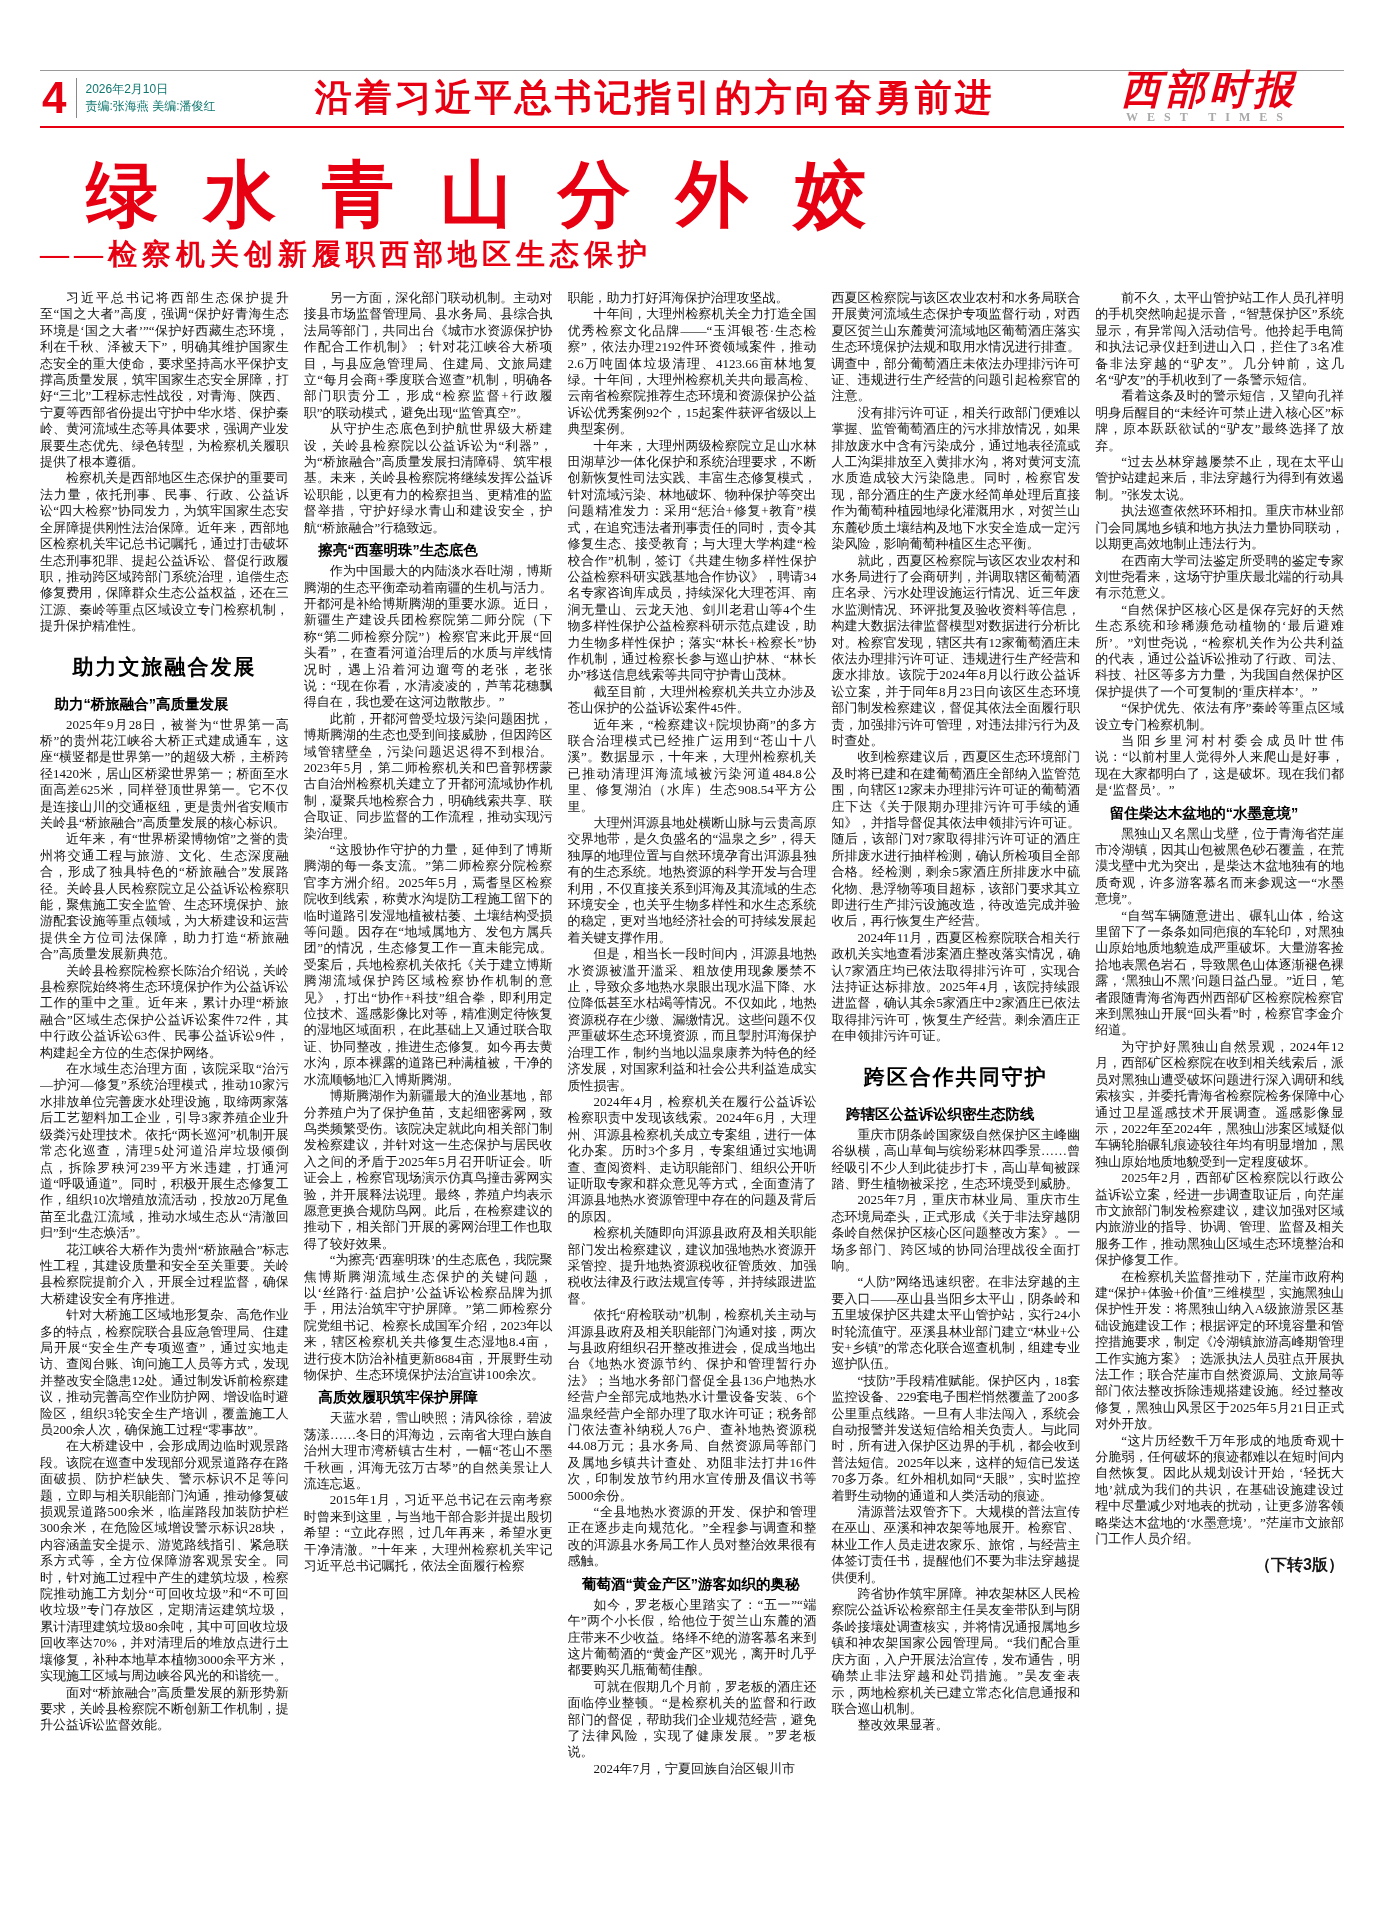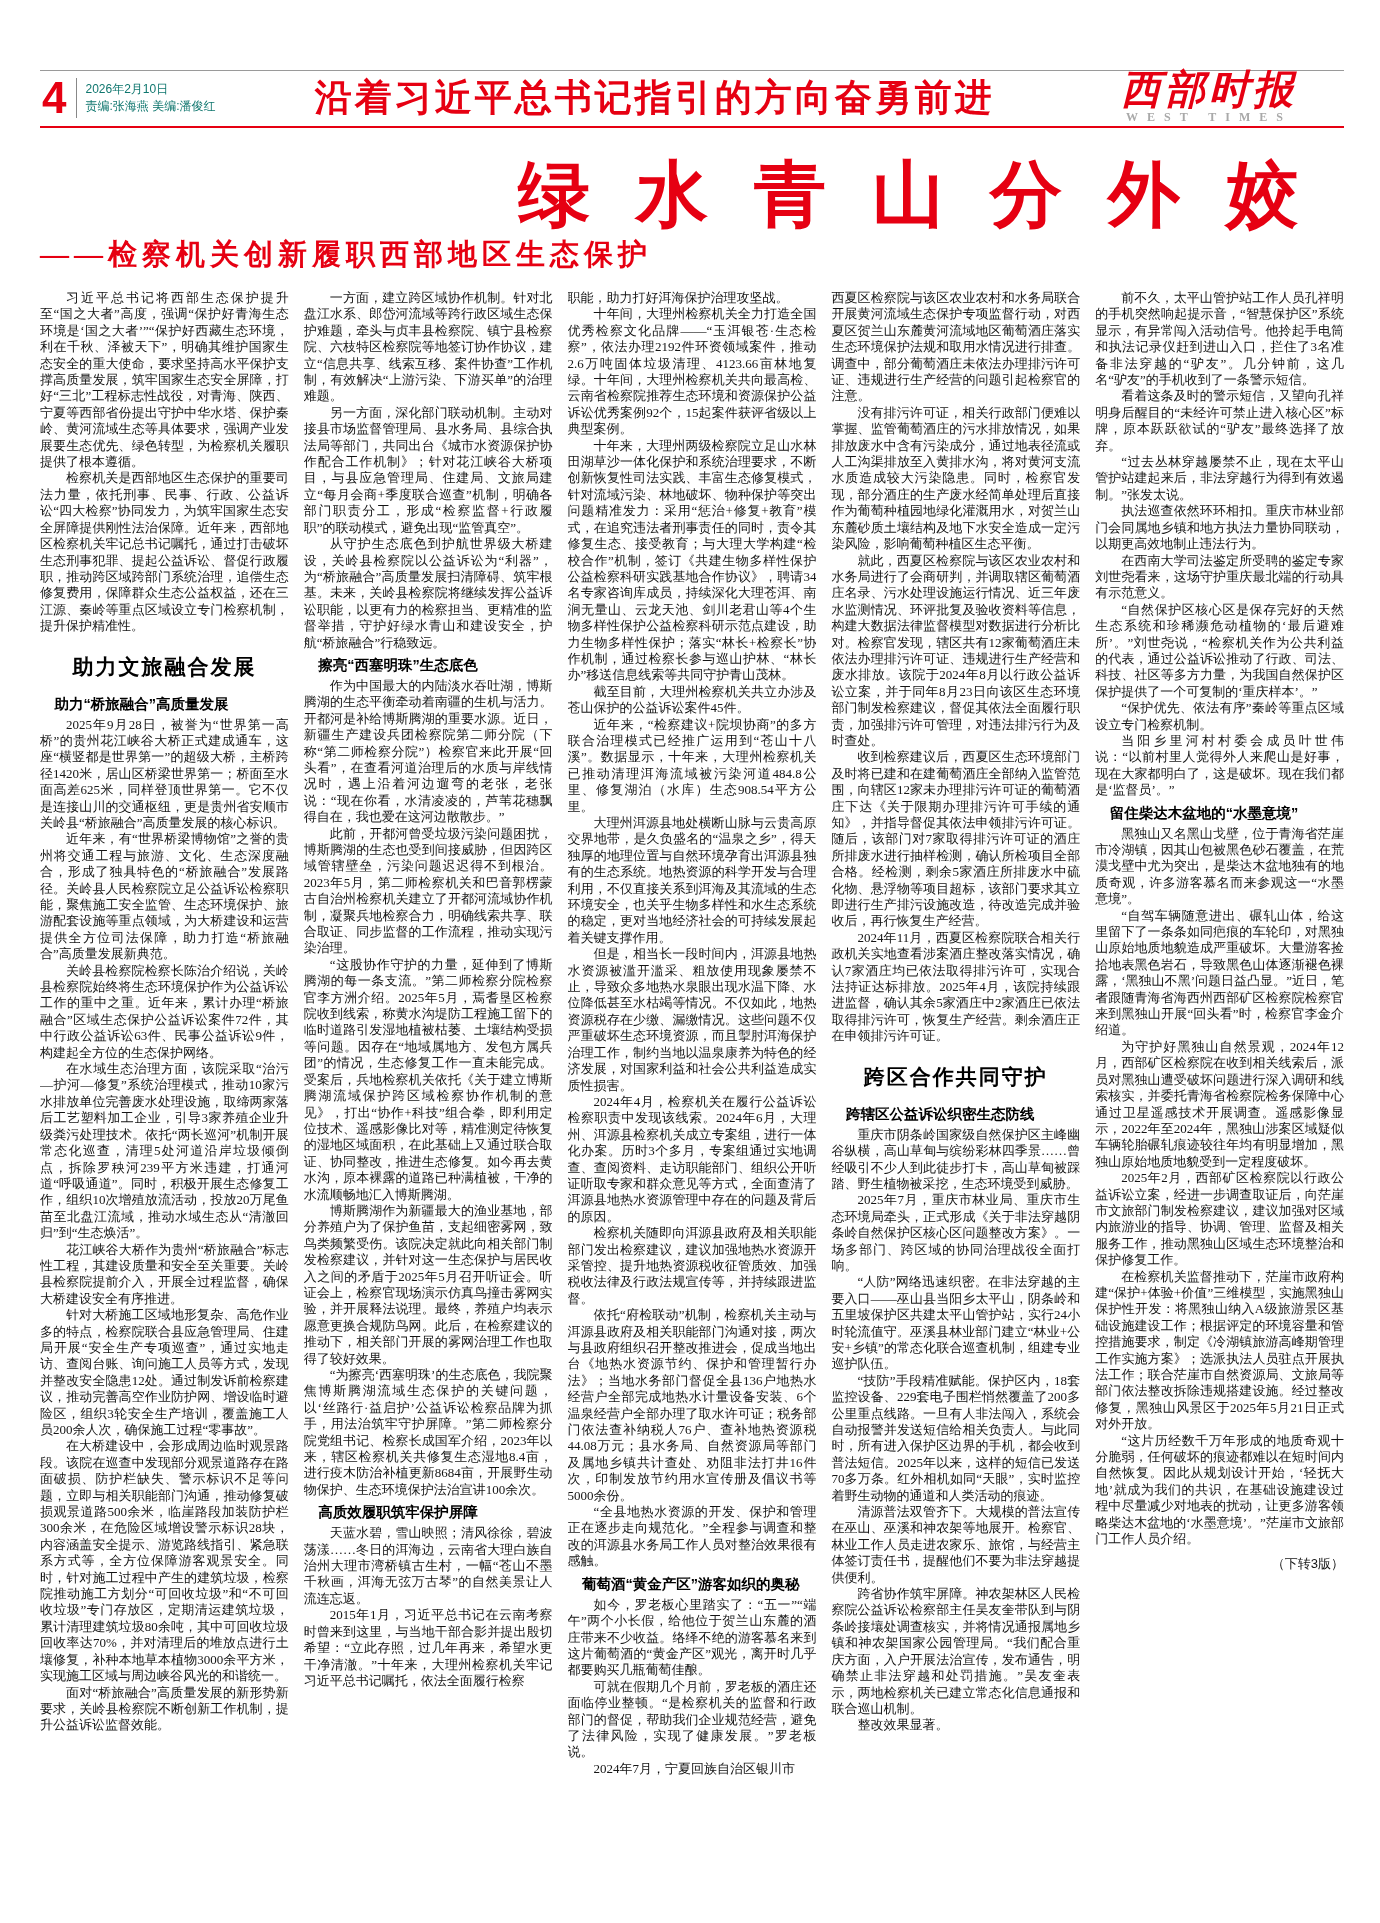--- a/index.html
+++ b/index.html
@@ -38,21 +38,21 @@
     color:#e60012;font-weight:bold;font-style:italic;
     font-size:40px;line-height:38px;letter-spacing:4px;
     font-family:"Liberation Serif","DejaVu Serif",serif;
   }
   .mh-en{
     color:#a9a9a9;font-weight:bold;font-size:12px;letter-spacing:9px;
     font-family:"Liberation Serif","DejaVu Serif",serif;margin-top:1px;
   }
   
   .headline{
-    margin:26px 0 2px 0;text-align:right;
+    margin:26px 0 2px 0;text-align:left;
     font-family:"Liberation Sans","DejaVu Sans",sans-serif;
     font-weight:900;color:#e60012;font-size:72px;line-height:80px;
     letter-spacing:46px;text-indent:46px;white-space:nowrap;
   }
   .subtitle{
     text-align:left;color:#e60012;font-size:29px;line-height:36px;
     letter-spacing:5px;font-family:"Liberation Serif","DejaVu Serif",serif;
     font-weight:bold;margin-bottom:18px;white-space:nowrap;
   }
   .byline{
@@ -75,21 +75,21 @@
     font-size:21px;font-weight:900;text-align:center;
     margin:18px 0 14px 0;letter-spacing:2px;color:#000;
   }
   .col .h2{
     font-family:"Liberation Sans","DejaVu Sans",sans-serif;
     font-size:14.5px;font-weight:bold;margin:5px 0 3px 0;
     text-indent:1em;color:#000;
   }
   .col .note{
     font-family:"Liberation Sans","DejaVu Sans",sans-serif;
-    font-size:13px;font-weight:normal;text-align:right;margin-top:8px;
+    font-size:16px;font-weight:bold;text-align:right;margin-top:8px;
   }
 </style>
 </head>
 <body>
 
 <div class="page">
 
   <div class="header">
     <div class="pageno">4</div>
     <div class="vline"></div>
@@ -117,21 +117,20 @@
         <p class="p">2025年9月28日，被誉为“世界第一高桥”的贵州花江峡谷大桥正式建成通车，这座“横竖都是世界第一”的超级大桥，主桥跨径1420米，居山区桥梁世界第一；桥面至水面高差625米，同样登顶世界第一。它不仅是连接山川的交通枢纽，更是贵州省安顺市关岭县“桥旅融合”高质量发展的核心标识。</p>
         <p class="p">近年来，有“世界桥梁博物馆”之誉的贵州将交通工程与旅游、文化、生态深度融合，形成了独具特色的“桥旅融合”发展路径。关岭县人民检察院立足公益诉讼检察职能，聚焦施工安全监管、生态环境保护、旅游配套设施等重点领域，为大桥建设和运营提供全方位司法保障，助力打造“桥旅融合”高质量发展新典范。</p>
         <p class="p">关岭县检察院检察长陈治介绍说，关岭县检察院始终将生态环境保护作为公益诉讼工作的重中之重。近年来，累计办理“桥旅融合”区域生态保护公益诉讼案件72件，其中行政公益诉讼63件、民事公益诉讼9件，构建起全方位的生态保护网络。</p>
         <p class="p">在水域生态治理方面，该院采取“治污—护河—修复”系统治理模式，推动10家污水排放单位完善废水处理设施，取缔两家落后工艺塑料加工企业，引导3家养殖企业升级粪污处理技术。依托“两长巡河”机制开展常态化巡查，清理5处河道沿岸垃圾倾倒点，拆除罗秧河239平方米违建，打通河道“呼吸通道”。同时，积极开展生态修复工作，组织10次增殖放流活动，投放20万尾鱼苗至北盘江流域，推动水域生态从“清澈回归”到“生态焕活”。</p>
         <p class="p">花江峡谷大桥作为贵州“桥旅融合”标志性工程，其建设质量和安全至关重要。关岭县检察院提前介入，开展全过程监督，确保大桥建设安全有序推进。</p>
         <p class="p">针对大桥施工区域地形复杂、高危作业多的特点，检察院联合县应急管理局、住建局开展“安全生产专项巡查”，通过实地走访、查阅台账、询问施工人员等方式，发现并整改安全隐患12处。通过制发诉前检察建议，推动完善高空作业防护网、增设临时避险区，组织3轮安全生产培训，覆盖施工人员200余人次，确保施工过程“零事故”。</p>
         <p class="p">在大桥建设中，会形成周边临时观景路段。该院在巡查中发现部分观景道路存在路面破损、防护栏缺失、警示标识不足等问题，立即与相关职能部门沟通，推动修复破损观景道路500余米，临崖路段加装防护栏300余米，在危险区域增设警示标识28块，内容涵盖安全提示、游览路线指引、紧急联系方式等，全方位保障游客观景安全。同时，针对施工过程中产生的建筑垃圾，检察院推动施工方划分“可回收垃圾”和“不可回收垃圾”专门存放区，定期清运建筑垃圾，累计清理建筑垃圾80余吨，其中可回收垃圾回收率达70%，并对清理后的堆放点进行土壤修复，补种本地草本植物3000余平方米，实现施工区域与周边峡谷风光的和谐统一。</p>
         <p class="p">面对“桥旅融合”高质量发展的新形势新要求，关岭县检察院不断创新工作机制，提升公益诉讼监督效能。</p>
       </div>
       <div class="col">
-        <p class="p">一方面，建立跨区域协作机制。针对北盘江水系、郎岱河流域等跨行政区域生态保护难题，牵头与贞丰县检察院、镇宁县检察院、六枝特区检察院等地签订协作协议，建立“信息共享、线索互移、案件协查”工作机制，有效解决“上游污染、下游买单”的治理难题。</p>
         <p class="p">另一方面，深化部门联动机制。主动对接县市场监督管理局、县水务局、县综合执法局等部门，共同出台《城市水资源保护协作配合工作机制》；针对花江峡谷大桥项目，与县应急管理局、住建局、文旅局建立“每月会商+季度联合巡查”机制，明确各部门职责分工，形成“检察监督+行政履职”的联动模式，避免出现“监管真空”。</p>
         <p class="p">从守护生态底色到护航世界级大桥建设，关岭县检察院以公益诉讼为“利器”，为“桥旅融合”高质量发展扫清障碍、筑牢根基。未来，关岭县检察院将继续发挥公益诉讼职能，以更有力的检察担当、更精准的监督举措，守护好绿水青山和建设安全，护航“桥旅融合”行稳致远。</p>
         <h4 class="h2">擦亮“西塞明珠”生态底色</h4>
         <p class="p">作为中国最大的内陆淡水吞吐湖，博斯腾湖的生态平衡牵动着南疆的生机与活力。开都河是补给博斯腾湖的重要水源。近日，新疆生产建设兵团检察院第二师分院（下称“第二师检察分院”）检察官来此开展“回头看”，在查看河道治理后的水质与岸线情况时，遇上沿着河边遛弯的老张，老张说：“现在你看，水清凌凌的，芦苇花穗飘得自在，我也爱在这河边散散步。”</p>
         <p class="p">此前，开都河曾受垃圾污染问题困扰，博斯腾湖的生态也受到间接威胁，但因跨区域管辖壁垒，污染问题迟迟得不到根治。2023年5月，第二师检察机关和巴音郭楞蒙古自治州检察机关建立了开都河流域协作机制，凝聚兵地检察合力，明确线索共享、联合取证、同步监督的工作流程，推动实现污染治理。</p>
         <p class="p">“这股协作守护的力量，延伸到了博斯腾湖的每一条支流。”第二师检察分院检察官李方洲介绍。2025年5月，焉耆垦区检察院收到线索，称黄水沟堤防工程施工留下的临时道路引发湿地植被枯萎、土壤结构受损等问题。因存在“地域属地方、发包方属兵团”的情况，生态修复工作一直未能完成。受案后，兵地检察机关依托《关于建立博斯腾湖流域保护跨区域检察协作机制的意见》，打出“协作+科技”组合拳，即利用定位技术、遥感影像比对等，精准测定待恢复的湿地区域面积，在此基础上又通过联合取证、协同整改，推进生态修复。如今再去黄水沟，原本裸露的道路已种满植被，干净的水流顺畅地汇入博斯腾湖。</p>
         <p class="p">博斯腾湖作为新疆最大的渔业基地，部分养殖户为了保护鱼苗，支起细密雾网，致鸟类频繁受伤。该院决定就此向相关部门制发检察建议，并针对这一生态保护与居民收入之间的矛盾于2025年5月召开听证会。听证会上，检察官现场演示仿真鸟撞击雾网实验，并开展释法说理。最终，养殖户均表示愿意更换合规防鸟网。此后，在检察建议的推动下，相关部门开展的雾网治理工作也取得了较好效果。</p>
         <p class="p">“为擦亮‘西塞明珠’的生态底色，我院聚焦博斯腾湖流域生态保护的关键问题，以‘丝路行·益启护’公益诉讼检察品牌为抓手，用法治筑牢守护屏障。”第二师检察分院党组书记、检察长成国军介绍，2023年以来，辖区检察机关共修复生态湿地8.4亩，进行疫木防治补植更新8684亩，开展野生动物保护、生态环境保护法治宣讲100余次。</p>
         <h4 class="h2">高质效履职筑牢保护屏障</h4>
         <p class="p">天蓝水碧，雪山映照；清风徐徐，碧波荡漾……冬日的洱海边，云南省大理白族自治州大理市湾桥镇古生村，一幅“苍山不墨千秋画，洱海无弦万古琴”的自然美景让人流连忘返。</p>

